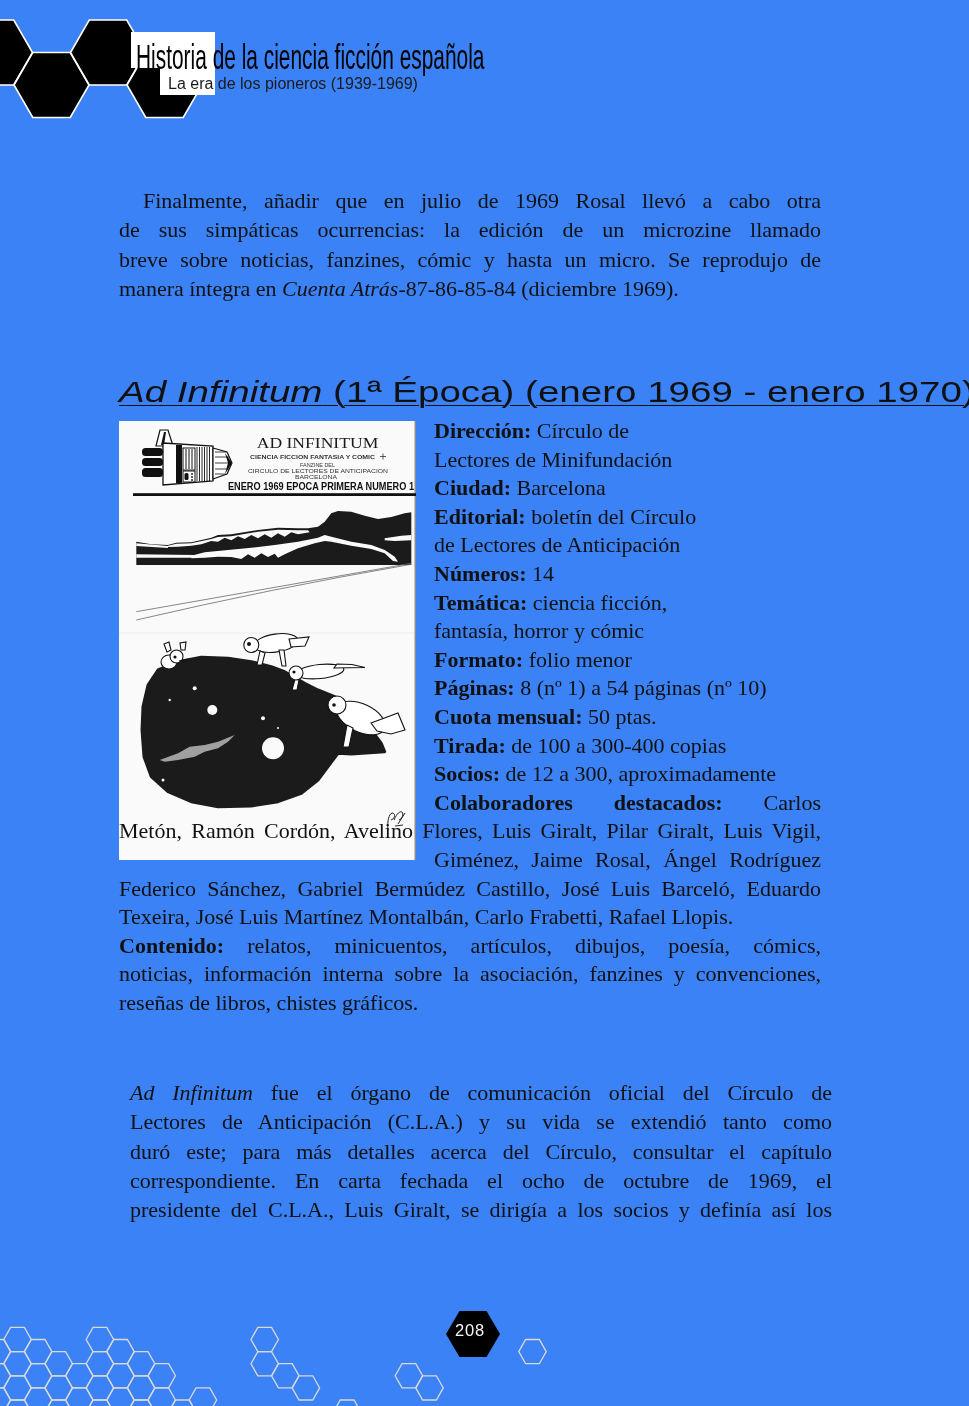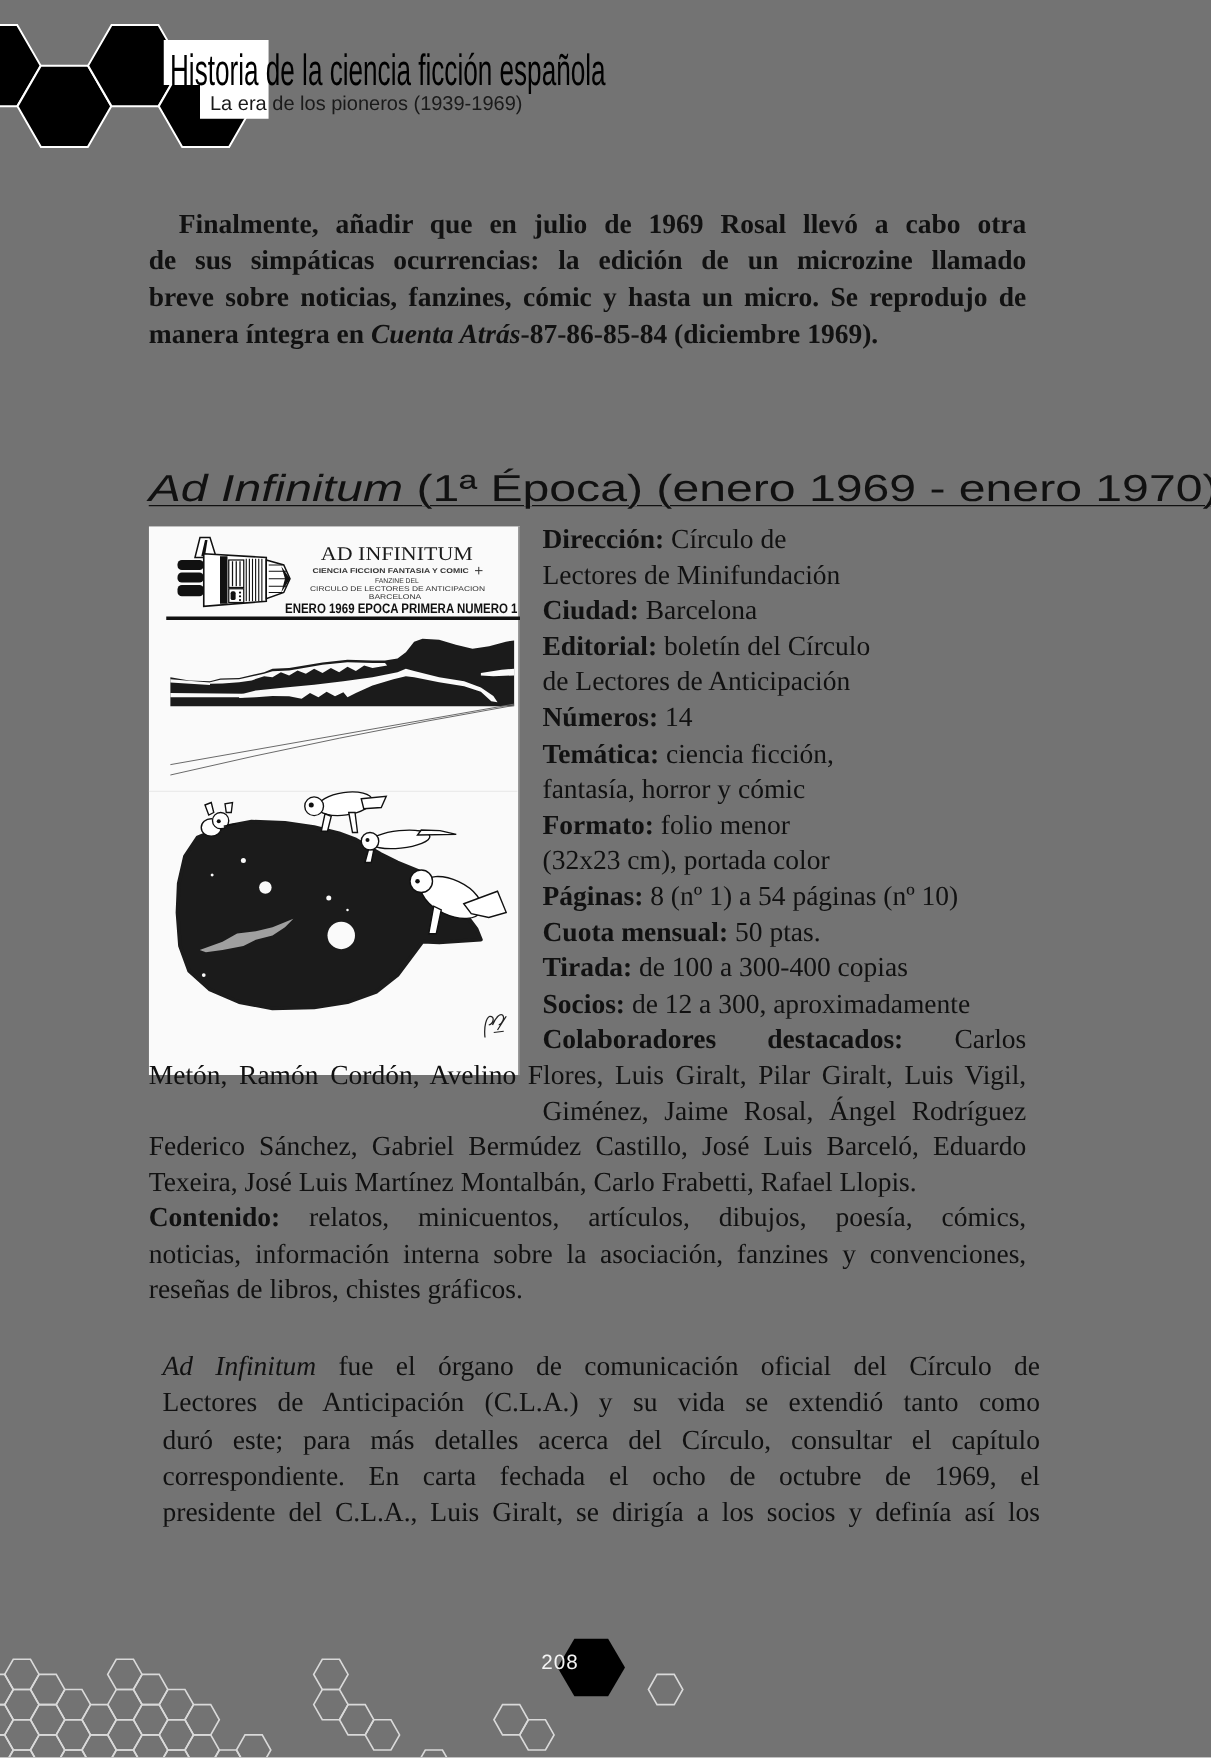--- a/index.html
+++ b/index.html
@@ -1,16 +1,16 @@
 <!DOCTYPE html>
 <html><head>
 <meta charset="utf-8">
 <style>
   html, body { margin: 0; padding: 0; background: #fff; }
-  #page { position: relative; width: 969px; height: 1406px; overflow: hidden; background: #737373; color: #111; }
+  #page { position: relative; width: 969px; height: 1406px; overflow: hidden; background: #3b82f6; color: #111; }
   .abs { position: absolute; }
   .serif { font-family: "Liberation Serif", "DejaVu Serif", serif; font-size: 22px; color: #111; }
   .ln  { height: 29.3px; line-height: 29.3px; }
   .ln2 { height: 28.6px; line-height: 28.6px; font-family: Liberation Serif, serif; }
   .j { text-align: justify; text-align-last: justify; }
   .indent { text-indent: 24px; }
   .rc { margin-left: 315px; width: 387px; }
   .b { font-weight: bold; }
   .i { font-style: italic; }
 
@@ -21,21 +21,21 @@
               font-family: "Liberation Sans", "DejaVu Sans", sans-serif; font-size: 16px; color: #1a1a1a; }
 
   .heading { left: 119px; top: 378.5px; line-height: 26px; white-space: nowrap;
              font-family: "Liberation Sans", "DejaVu Sans", sans-serif; font-size: 30px; color: #111; }
   .heading-inner { display: inline-block; transform: scaleX(1.284); transform-origin: 0 50%;
                    text-decoration: underline; text-decoration-thickness: 1.4px; text-underline-offset: 3px; }
 
   .cv-serif { font-family: "Liberation Serif", "DejaVu Serif", serif; }
   .cv-sans { font-family: "Liberation Sans", "DejaVu Sans", sans-serif; }
 
-  .pagenum { left: 421px; top: 1311px; width: 54px; height: 38px; display: flex; align-items: center; justify-content: center;
+  .pagenum { left: 443px; top: 1311px; width: 54px; height: 38px; display: flex; align-items: center; justify-content: center;
              font-family: "Liberation Sans", "DejaVu Sans", sans-serif; font-size: 16.5px; letter-spacing: 0.8px; color: #f4f4f4; }
 </style>
 </head>
 <body>
 
 <div id="page">
 
   <svg class="abs" style="left:0;top:0" width="215" height="125" viewBox="0 0 215 125">
     <g fill="#000" stroke="#fff" stroke-width="1.6">
       <polygon points="-42.5,52.5 -23.75,20 13.75,20 32.5,52.5 13.75,85 -23.75,85"></polygon>
@@ -45,21 +45,21 @@
     </g>
     <rect x="131" y="32" width="84" height="36" fill="#fff"></rect>
     <rect x="160" y="68" width="55" height="27" fill="#fff"></rect>
   </svg>
 
   <div class="abs title-wrap">
     <span class="title-text">Historia de la ciencia ficción española</span>
   </div>
   <div class="abs subtitle">La era de los pioneros (1939-1969)</div>
 
-  <div class="abs serif" style="left:119px;top:164px;width:702px;font-weight:bold;">
+  <div class="abs serif" style="left:119px;top:186px;width:702px;">
     <div class="ln j indent"><span>Finalmente, añadir que en julio de 1969 Rosal llevó a cabo otra</span></div>
     <div class="ln j"><span>de sus simpáticas ocurrencias: la edición de un microzine llamado</span></div>
     <div class="ln j"><span>breve sobre noticias, fanzines, cómic y hasta un micro. Se reprodujo de</span></div>
     <div class="ln"><span>manera íntegra en </span><span class="i">Cuenta Atrás</span><span>-87-86-85-84 (diciembre 1969).</span></div>
   </div>
 
   <div class="abs heading">
     <span class="heading-inner"><span class="i">Ad Infinitum</span><span> (1ª Época) (enero 1969 - enero 1970)</span></span>
   </div>
 
@@ -167,21 +167,20 @@
   <div class="abs serif" style="left:119px;top:417px;width:702px;">
     <div class="ln2 rc"><span class="b">Dirección:</span> <span>Círculo de</span></div>
     <div class="ln2 rc"><span>Lectores de Minifundación</span></div>
     <div class="ln2 rc"><span class="b">Ciudad:</span> <span>Barcelona</span></div>
     <div class="ln2 rc"><span class="b">Editorial:</span> <span>boletín del Círculo</span></div>
     <div class="ln2 rc"><span>de Lectores de Anticipación</span></div>
     <div class="ln2 rc"><span class="b">Números:</span> <span>14</span></div>
     <div class="ln2 rc"><span class="b">Temática:</span> <span>ciencia ficción,</span></div>
     <div class="ln2 rc"><span>fantasía, horror y cómic</span></div>
     <div class="ln2 rc"><span class="b">Formato:</span> <span>folio menor</span></div>
-    <div class="ln2 rc"><span>(32x23 cm), portada color</span></div>
     <div class="ln2 rc"><span class="b">Páginas:</span> <span>8 (nº 1) a 54 páginas (nº 10)</span></div>
     <div class="ln2 rc"><span class="b">Cuota mensual:</span> <span>50 ptas.</span></div>
     <div class="ln2 rc"><span class="b">Tirada:</span> <span>de 100 a 300-400 copias</span></div>
     <div class="ln2 rc"><span class="b">Socios:</span> <span>de 12 a 300, aproximadamente</span></div>
     <div class="ln2 rc j"><span class="b">Colaboradores destacados:</span> <span>Carlos</span></div>
     <div class="ln2 j"><span>Metón, Ramón Cordón, Avelino Flores, Luis Giralt, Pilar Giralt, Luis Vigil,</span></div>
     <div class="ln2 rc j"><span>Giménez, Jaime Rosal, Ángel Rodríguez</span></div>
     <div class="ln2 j"><span>Federico Sánchez, Gabriel Bermúdez Castillo, José Luis Barceló, Eduardo</span></div>
     <div class="ln2"><span>Texeira, José Luis Martínez Montalbán, Carlo Frabetti, Rafael Llopis.</span></div>
     <div class="ln2 j"><span class="b">Contenido:</span> <span>relatos, minicuentos, artículos, dibujos, poesía, cómics,</span></div>

